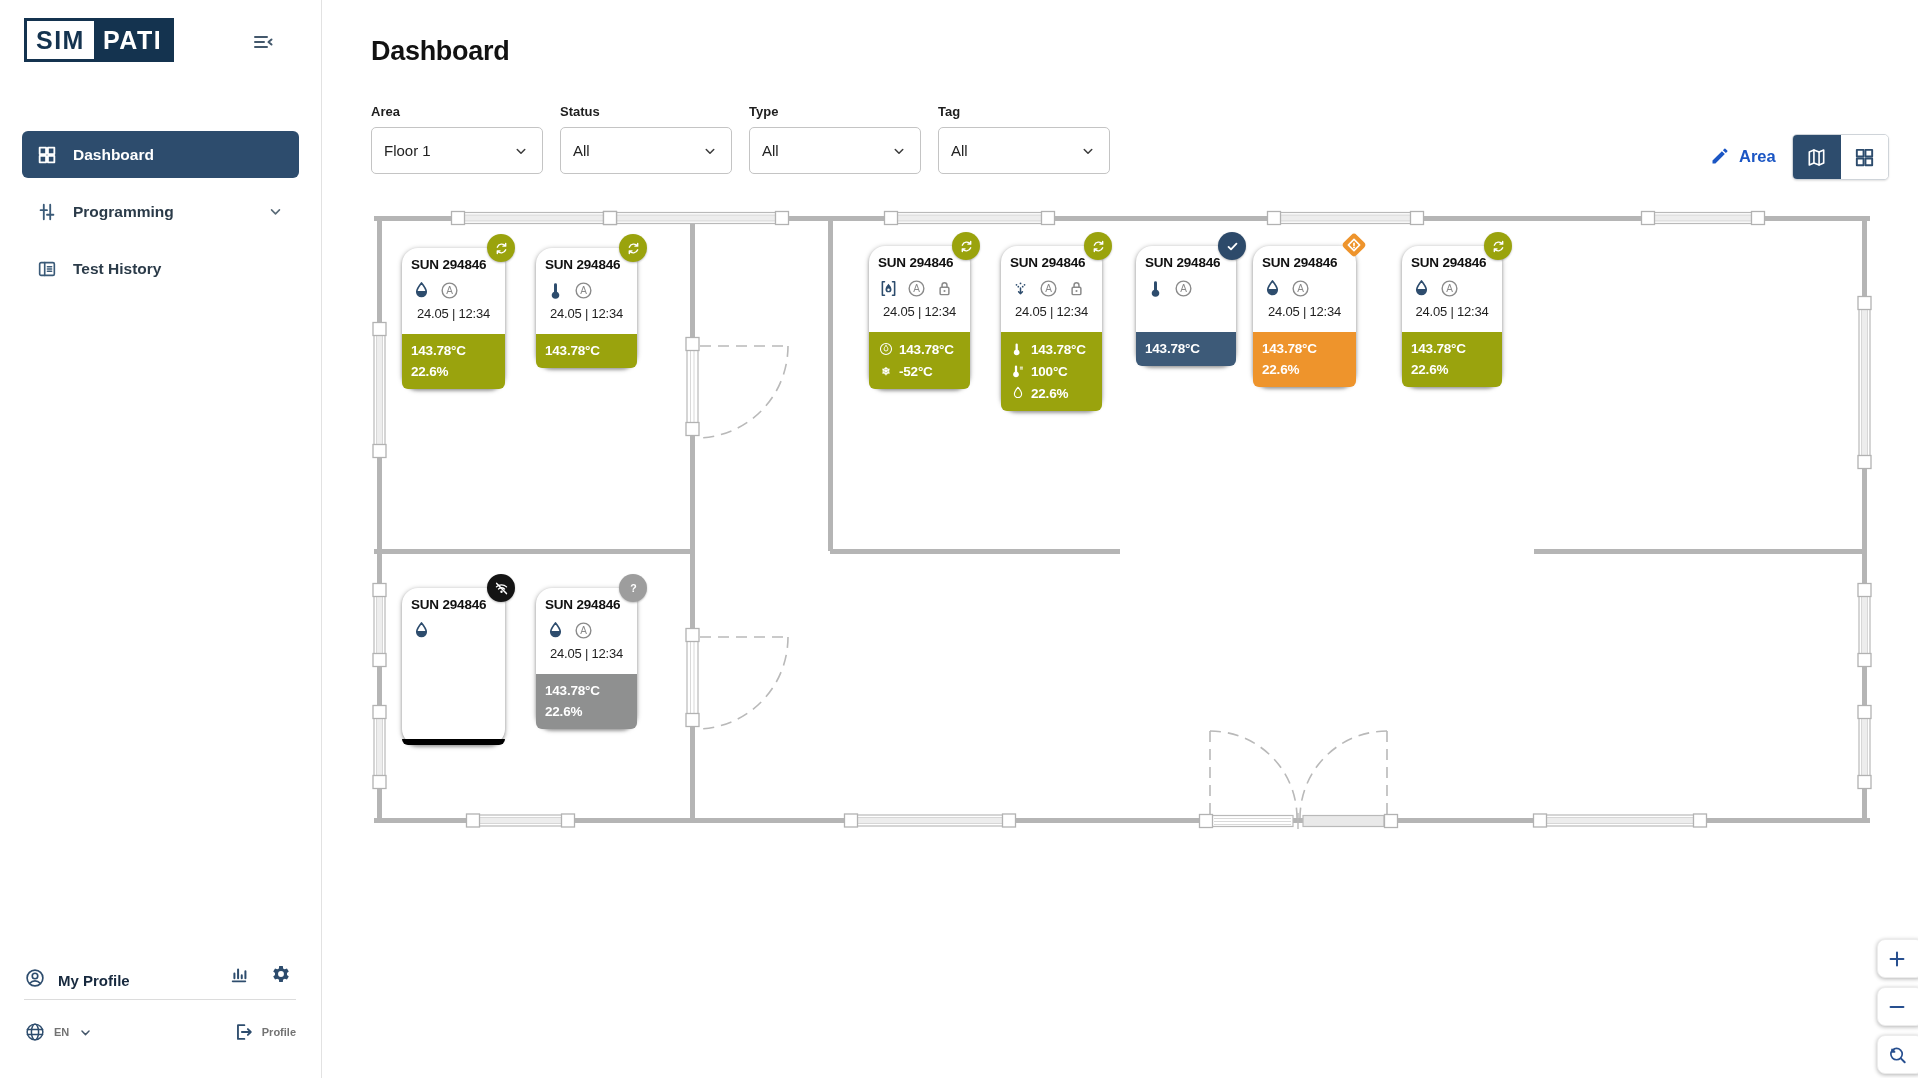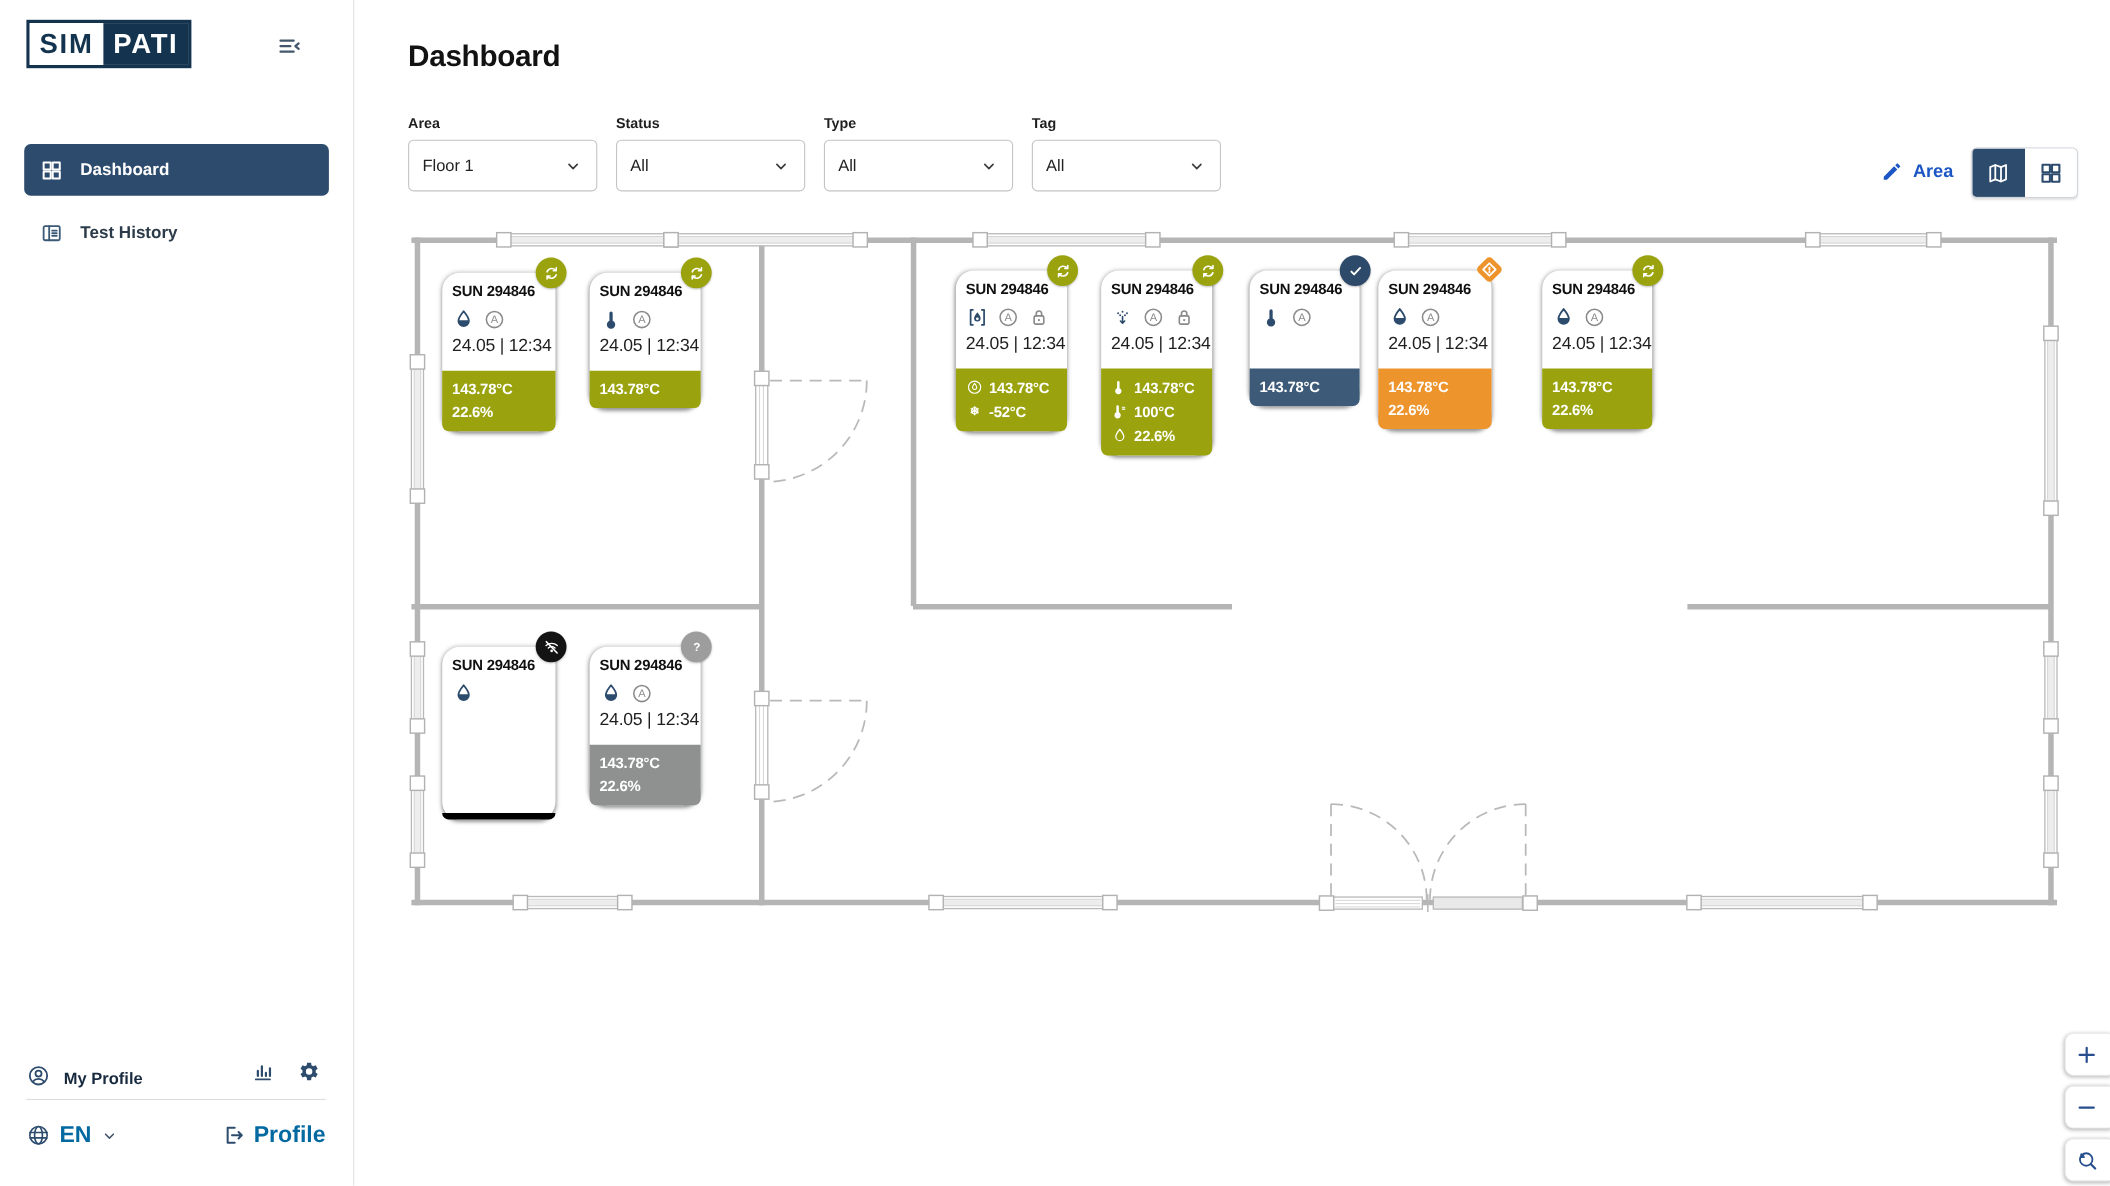--- a/index.html
+++ b/index.html
@@ -28,21 +28,21 @@
   .nav-item.active{background:var(--accent-navy);color:#fff;}
   .nav-item.active .ni-icon{color:#fff;}
   .side-bottom{position:absolute;bottom:0;left:0;right:1px;padding:0 24px 14px;background:#fff;}
   .profile-row{display:flex;align-items:flex-end;gap:12px;height:44px;font-size:15px;font-weight:700;color:#17293e;}
   .flex1{flex:1;}
   .sb-icon{width:22px;height:22px;color:#2d4c6d;}
   .icon-btn{width:30px;height:30px;color:#2d4c6d;display:inline-flex;align-items:center;justify-content:center;}
   .icon-btn .ico{width:22px;height:22px;}
   .side-divider{border-top:1px solid #dcdcdc;margin:10px 0 0;}
   .lang-row{display:flex;align-items:center;height:64px;font-size:15.5px;font-weight:700;color:#17293e;}
-  .lang-btn,.logout-btn{display:inline-flex;align-items:center;gap:8px;font-weight:700;font-size:21px;color:#0369a1;}
+  .lang-btn,.logout-btn{display:inline-flex;align-items:center;gap:8px;font-weight:700;font-size:11px;color:#737373;}
   .lang-btn .sm{width:17px;height:17px;color:#44566a;}
 
   
   .page-title{position:absolute;left:371px;top:36px;font-size:27px;font-weight:700;letter-spacing:-.3px;color:#121212;z-index:20;}
   .filters{position:absolute;left:371px;top:104px;display:flex;gap:17px;z-index:20;}
   .filter-label{font-size:13px;font-weight:700;color:#1e1e1e;margin-bottom:8px;}
   .filter-select{width:172px;height:47px;border:1px solid #c4c4c4;border-radius:5px;background:#fff;display:flex;align-items:center;justify-content:space-between;padding:0 12px;font-size:15px;color:#222;cursor:pointer;}
   .fs-chevron{width:18px;height:18px;color:#3c3c3c;}
   .area-edit{position:absolute;left:1710px;top:146px;display:inline-flex;align-items:center;gap:9px;color:var(--link-blue);font-weight:700;font-size:16.5px;z-index:20;}
   .area-edit .ico{width:20px;height:20px;}
@@ -60,21 +60,21 @@
   .win-inner{fill:#ededed;stroke:#cfcfcf;stroke-width:.8;}
   .handle{fill:#fff;stroke:#b2b2b2;stroke-width:1.3;}
 
   
   .card{position:absolute;width:100px;background:#fff;border-radius:16px;box-shadow:0 1px 5px rgba(0,0,0,.35),0 2px 3px rgba(0,0,0,.18);z-index:10;letter-spacing:-.2px;}
   .card-head{padding:9px 9px 0;}
   .card-title{font-size:13.5px;font-weight:700;color:#101010;white-space:nowrap;}
   .card-icons{display:flex;align-items:center;gap:7px;margin:7px 0 2px;height:22px;}
   .ci{width:21px;height:21px;color:#2d4c6d;}
   .ci[data-name="auto-mode-icon"],.ci[data-name="lock-icon"]{color:#8a8a8a;}
-  .card-date{font-size:16px;color:#1f1f1f;margin:5px 0 8px;white-space:nowrap;}
+  .card-date{font-size:13px;color:#1f1f1f;margin:5px 0 8px;white-space:nowrap;text-align:center;}
   .card-footer{padding:9px 9px 10px;border-radius:0 0 6px 6px;color:#fff;display:flex;flex-direction:column;gap:6px;font-size:13.5px;font-weight:600;margin-top:13px;}
   .f-green{background:var(--status-ok-green);}
   .f-navy{background:var(--status-info-navy);}
   .f-orange{background:var(--status-warning-orange);}
   .f-gray{background:var(--status-unknown-gray);}
   .f-row{display:flex;align-items:center;gap:5px;white-space:nowrap;}
   .fi{width:16px;height:16px;color:#fff;flex:none;}
   .card-badge{position:absolute;top:-14px;right:-10px;width:28px;height:28px;border-radius:50%;display:grid;place-items:center;color:#fff;box-shadow:0 1px 2px rgba(0,0,0,.25);}
   .card-badge .ico{width:17px;height:17px;}
   .b-sync{background:var(--status-ok-green);}
@@ -110,20 +110,33 @@
     <span class="ico ni-icon" data-name="dashboard-icon">
           <svg viewBox="0 0 24 24" fill="none" stroke="currentColor" stroke-width="2" stroke-linecap="round" stroke-linejoin="round">
             <rect x="4" y="4" width="7" height="7"></rect>
             <rect x="13" y="4" width="7" height="7"></rect>
             <rect x="4" y="13" width="7" height="7"></rect>
             <rect x="13" y="13" width="7" height="7"></rect>
           </svg>
         </span>
     <span class="ni-label" data-name="sidebar-item-label">Dashboard</span>
 
+  </div>
+      <div class="nav-item" data-name="sidebar-item-programming">
+    <span class="ico ni-icon" data-name="tune-icon">
+          <svg viewBox="0 0 24 24" fill="none" stroke="currentColor" stroke-width="2" stroke-linecap="round" stroke-linejoin="round">
+            <path d="M8.5 4v16M15.5 4v16M5 10h7M12 15h7"></path>
+          </svg>
+        </span>
+    <span class="ni-label" data-name="sidebar-item-label">Programming</span>
+    <span class="ico ni-chevron" data-name="chevron-down-icon">
+          <svg viewBox="0 0 24 24" fill="none" stroke="currentColor" stroke-width="2" stroke-linecap="round" stroke-linejoin="round">
+            <path d="m7 10 5 5 5-5"></path>
+          </svg>
+        </span>
   </div>
       <div class="nav-item" data-name="sidebar-item-test-history">
     <span class="ico ni-icon" data-name="list-icon">
           <svg viewBox="0 0 24 24" fill="none" stroke="currentColor" stroke-width="1.8" stroke-linecap="round" stroke-linejoin="round">
             <rect x="4" y="5" width="16" height="14" rx="1.5"></rect>
             <path d="M9.5 5v14M12.5 9.5h4.5M12.5 12h4.5M12.5 14.5h4.5"></path>
           </svg>
         </span>
     <span class="ni-label" data-name="sidebar-item-label">Test History</span>
 

